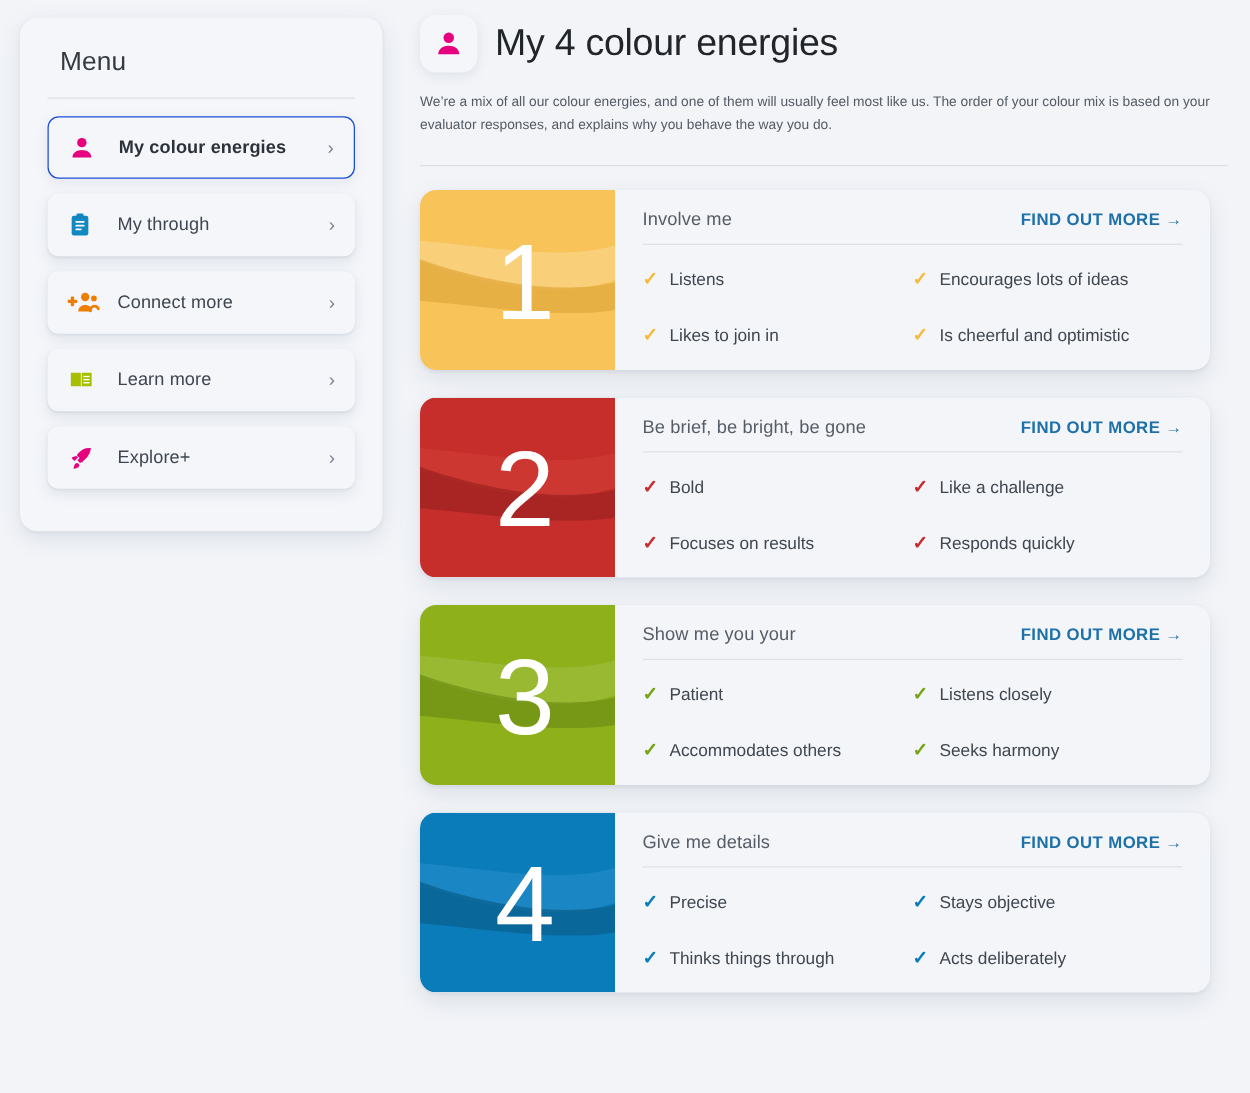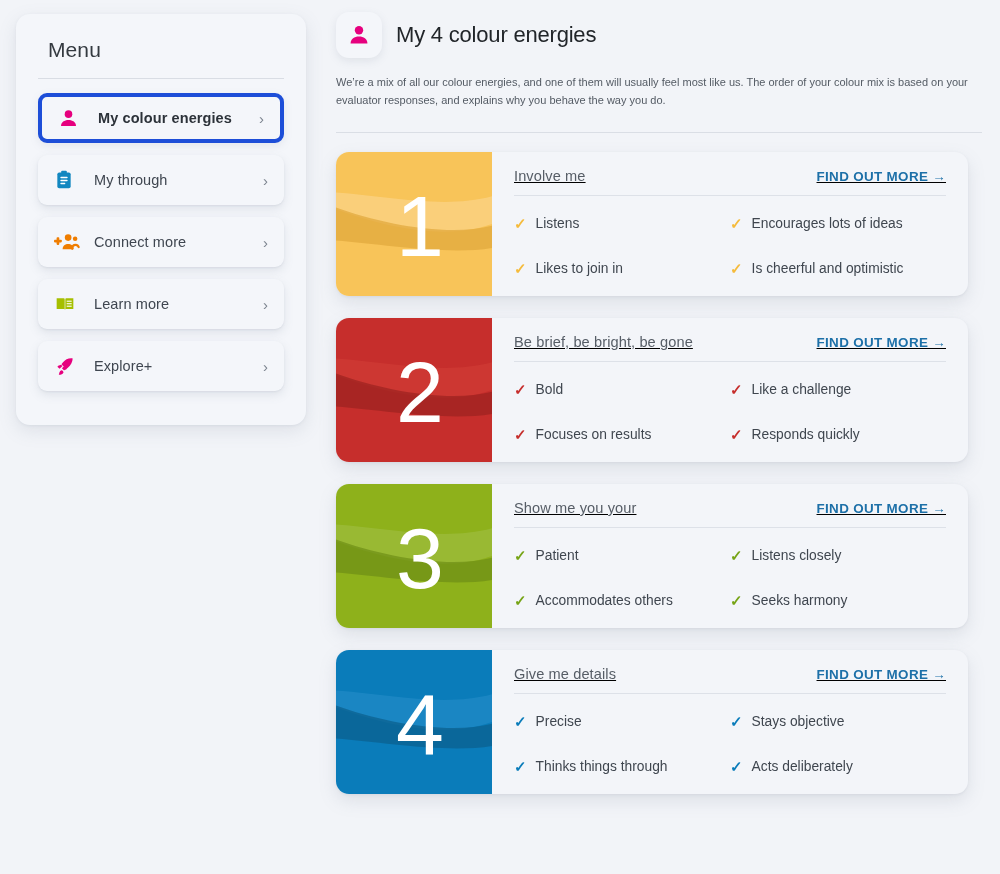--- a/index.html
+++ b/index.html
@@ -31,42 +31,42 @@
     display: flex; align-items: center;
     height: 50px;
     background: #f4f6fa;
     border-radius: 9px;
     margin-bottom: 12px;
     padding: 0 14px 0 16px;
     box-shadow: 0 4px 10px rgba(125,135,155,.17), 0 1px 2px rgba(125,135,155,.12);
     cursor: pointer;
   }
   .nav-item.active {
-    border: 4px solid #1d4ed8;
+    border: 1px solid #1d4ed8;
     box-shadow: 0 3px 9px rgba(125,135,155,.13);
   }
   .nav-icon { width: 30px; flex: none; display:flex; align-items:center; justify-content:flex-start; }
   .nav-label {
     font-size: 14.5px; color: #3f4650; flex: 1;
     padding-left: 10px; letter-spacing: .1px;
   }
   .nav-item.active .nav-label { font-weight: bold; color: #2c3239; }
   .chev { color: #7c848f; font-size: 15px; font-weight: 300; padding-right: 2px; }
 
   
   .main { flex: 1; padding: 10px 15px 0 2px; }
 
   .page-head { display: flex; align-items: center; gap: 14px; padding: 2px 0 0 0; }
   .head-badge {
     width: 46px; height: 46px; border-radius: 13px;
     background: #f4f6fa; flex: none;
     display: flex; align-items: center; justify-content: center;
     box-shadow: 0 3px 9px rgba(125,135,155,.16);
   }
-  .page-title { font-size: 22px; color: #212529; font-weight: 400; letter-spacing: -.2px; }
+  .page-title { font-size: 30px; color: #212529; font-weight: 400; letter-spacing: -.2px; }
   .page-intro {
     margin-top: 16px; max-width: 635px;
     font-size: 11px; line-height: 1.63; color: #545b64;
   }
   .head-rule { height: 1px; background: #dadee5; margin: 22px 3px 19px 0; }
 
   
   .card {
     position: relative;
     display: flex;
@@ -85,21 +85,21 @@
   }
   .tile svg { position: absolute; inset: 0; width: 100%; height: 100%; }
   .tile-num {
     position: relative;
     font-size: 86px; line-height: 1;
     color: #ffffff; font-weight: 500;
     font-family: "Liberation Sans", sans-serif;
     transform: translate(6px, 2px);
   }
   .card-body { flex: 1; padding: 16px 22px 20px 22px; }
-  .card-head { display: flex; align-items: baseline; justify-content: space-between; text-decoration: underline; }
+  .card-head { display: flex; align-items: baseline; justify-content: space-between; }
   .card-title { font-size: 14.6px; color: #565d66; letter-spacing: .1px; }
   .find-out {
     font-size: 13.4px; font-weight: bold; color: #1d70a8;
     letter-spacing: .35px; white-space: nowrap; cursor: pointer;
   }
   .card-rule { height: 1px; background: #dde1e8; margin: 11px 0 0 0; }
   .traits { display: grid; grid-template-columns: 1fr 1fr; row-gap: 30px; padding-top: 20px; }
   .trait { display: flex; align-items: center; gap: 9px; font-size: 13.8px; color: #3f464f; }
   .tick { font-size: 15px; line-height: 1; font-weight: bold; }
 </style>

